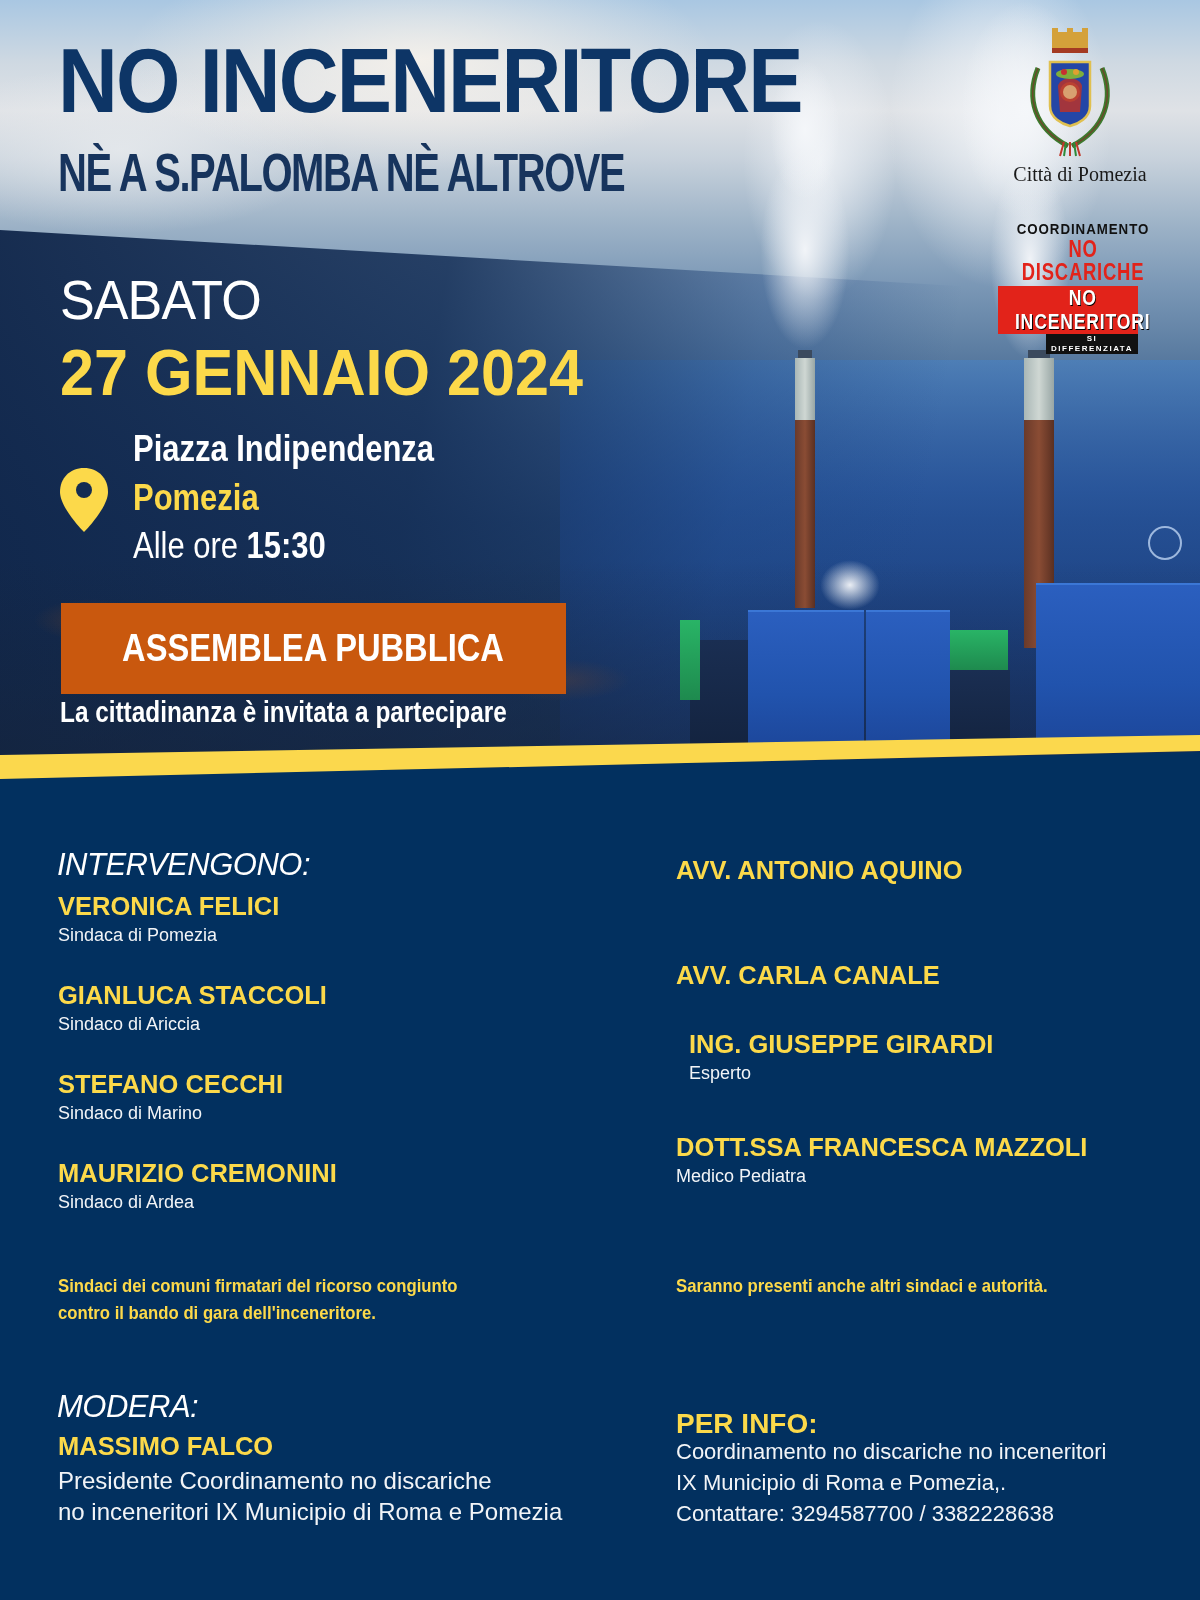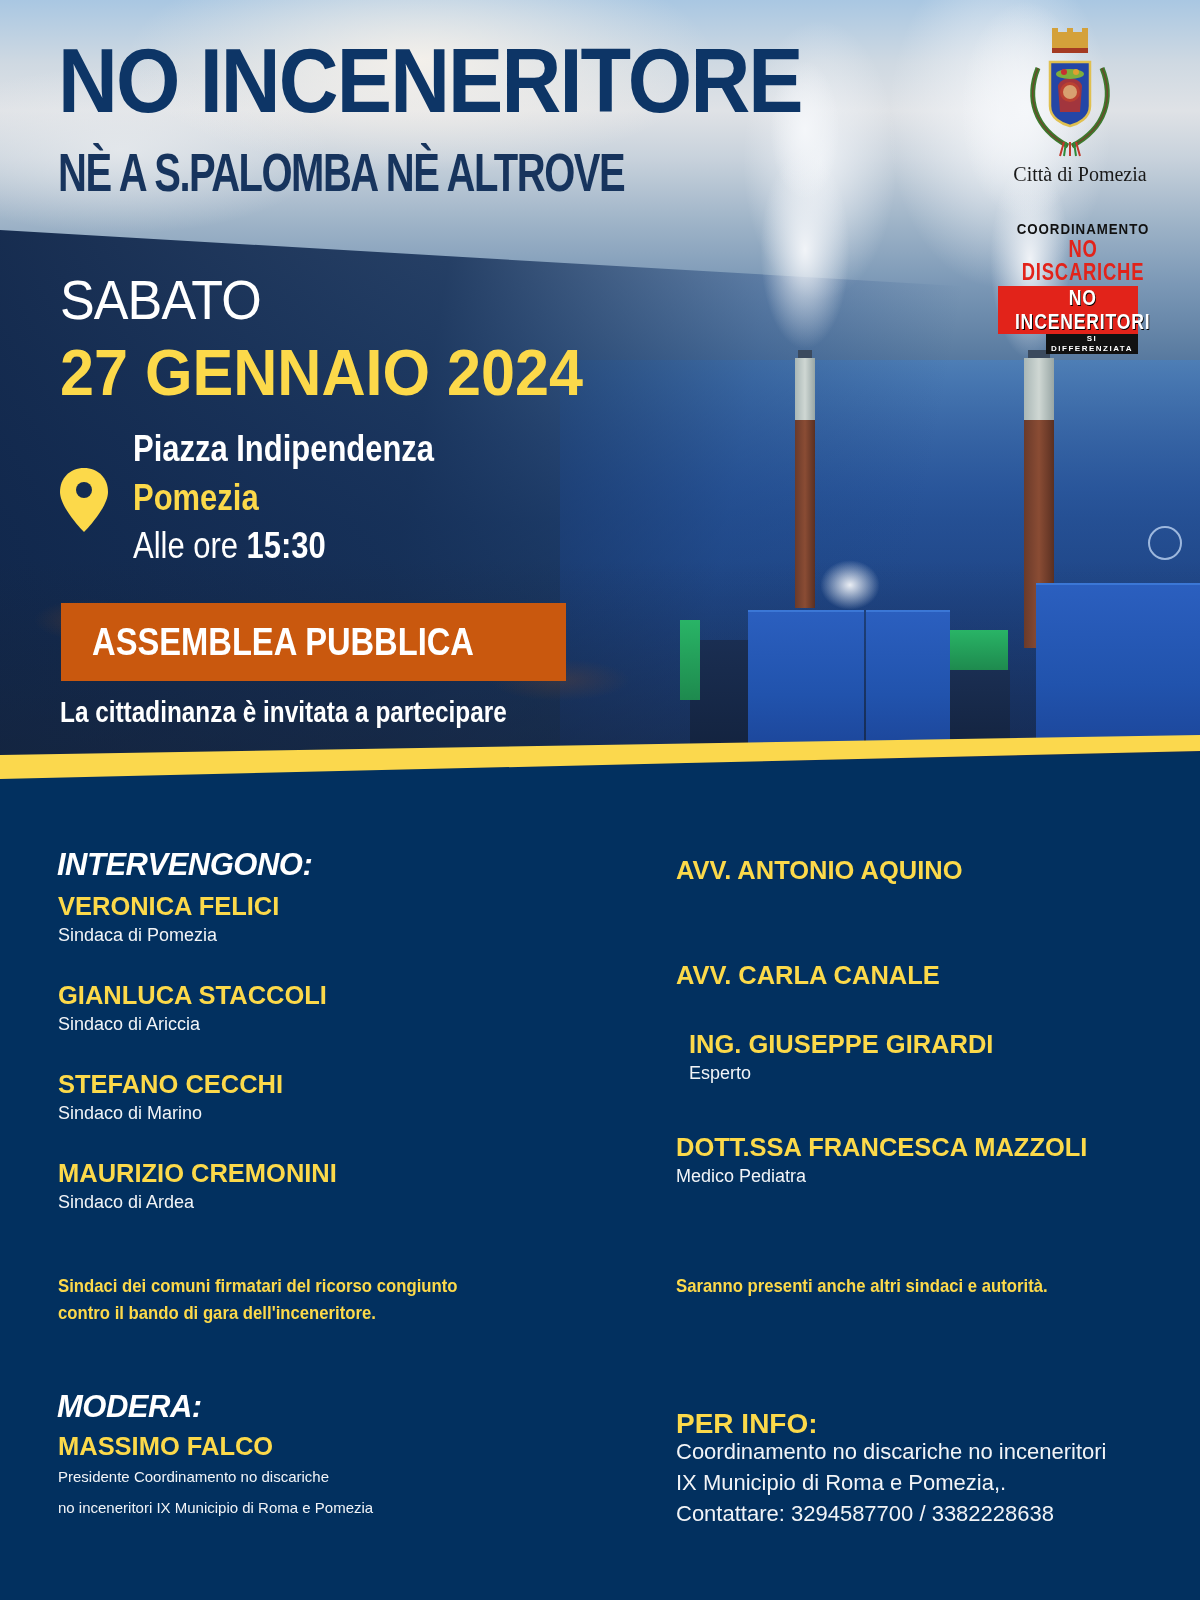--- a/index.html
+++ b/index.html
@@ -89,37 +89,37 @@
   .sabato { position: absolute; left: 60px; top: 272px; font-size: 56px; color: #ffffff; font-weight: 400; letter-spacing: -1px; line-height: 1; transform: scaleX(0.93); transform-origin: left top; }
   .date { position: absolute; left: 60px; top: 340px; font-size: 65px; color: #fcd94a; font-weight: 700; line-height: 1; letter-spacing: 0; transform: scaleX(0.94); transform-origin: left top; }
 
   .pin { position: absolute; left: 58px; top: 466px; width: 52px; height: 68px; }
   .loc1 { position: absolute; left: 133px; top: 431px; font-size: 36px; font-weight: 700; color: #fff; line-height: 1; transform: scaleX(0.86); transform-origin: left top; }
   .loc2 { position: absolute; left: 133px; top: 480px; font-size: 36px; font-weight: 700; color: #fcd94a; line-height: 1; transform: scaleX(0.86); transform-origin: left top; }
   .loc3 { position: absolute; left: 133px; top: 528px; font-size: 36px; color: #fff; line-height: 1; transform: scaleX(0.86); transform-origin: left top; }
   .loc3 b { font-weight: 700; }
 
   .assemblea {
-    position: absolute; left: 61px; top: 603px; width: 505px; height: 78px; background: #c9580e;
-    display: flex; align-items: center; 
+    position: absolute; left: 61px; top: 603px; width: 505px; height: 91px; background: #c9580e;
+    display: flex; align-items: center; justify-content: center;
   }
   .assemblea span { font-size: 38px; font-weight: 700; color: #fff; transform: scaleX(0.86); display: inline-block; white-space: nowrap; }
   .invite { position: absolute; left: 60px; top: 698px; font-size: 29px; font-weight: 700; color: #fff; transform: scaleX(0.84); transform-origin: left top; line-height: 1; white-space: nowrap; }
 
   
-  .label-it { position: absolute; font-style: italic; font-size: 31px; color: #fff; letter-spacing: -0.5px; line-height: 1; font-weight: bold; }
+  .label-it { position: absolute; font-style: italic; font-size: 31px; color: #fff; letter-spacing: -0.5px; line-height: 1; }
   .speaker { position: absolute; }
   .speaker .name { font-size: 26px; font-weight: 700; color: #fcd94a; line-height: 1; white-space: nowrap; transform: scaleX(0.98); transform-origin: left top; }
   .speaker .role { font-size: 18px; color: #f2f4f7; line-height: 1; margin-top: 7px; white-space: nowrap; }
 
   .note { position: absolute; font-size: 19px; font-weight: 700; color: #fcd94a; line-height: 27px; transform: scaleX(0.88); transform-origin: left top; white-space: nowrap; }
 
   .info-title { position: absolute; left: 676px; top: 1408px; font-size: 28px; font-weight: 700; color: #fcd94a; }
   .info-line { position: absolute; left: 676px; font-size: 22px; color: #f2f4f7; white-space: nowrap; line-height: 1; }
-  .mod-line { position: absolute; left: 58px; font-size: 15px; color: #f2f4f7; white-space: nowrap; line-height: 1; text-align: right; }
+  .mod-line { position: absolute; left: 58px; font-size: 24px; color: #f2f4f7; white-space: nowrap; line-height: 1; text-align: right; }
 </style>
 </head>
 <body>
 
 <div class="hero">
   <div class="sky-glow"></div>
   <div class="city-haze"></div>
   <div class="dark-band"></div>
   <div class="trees"></div>
 

